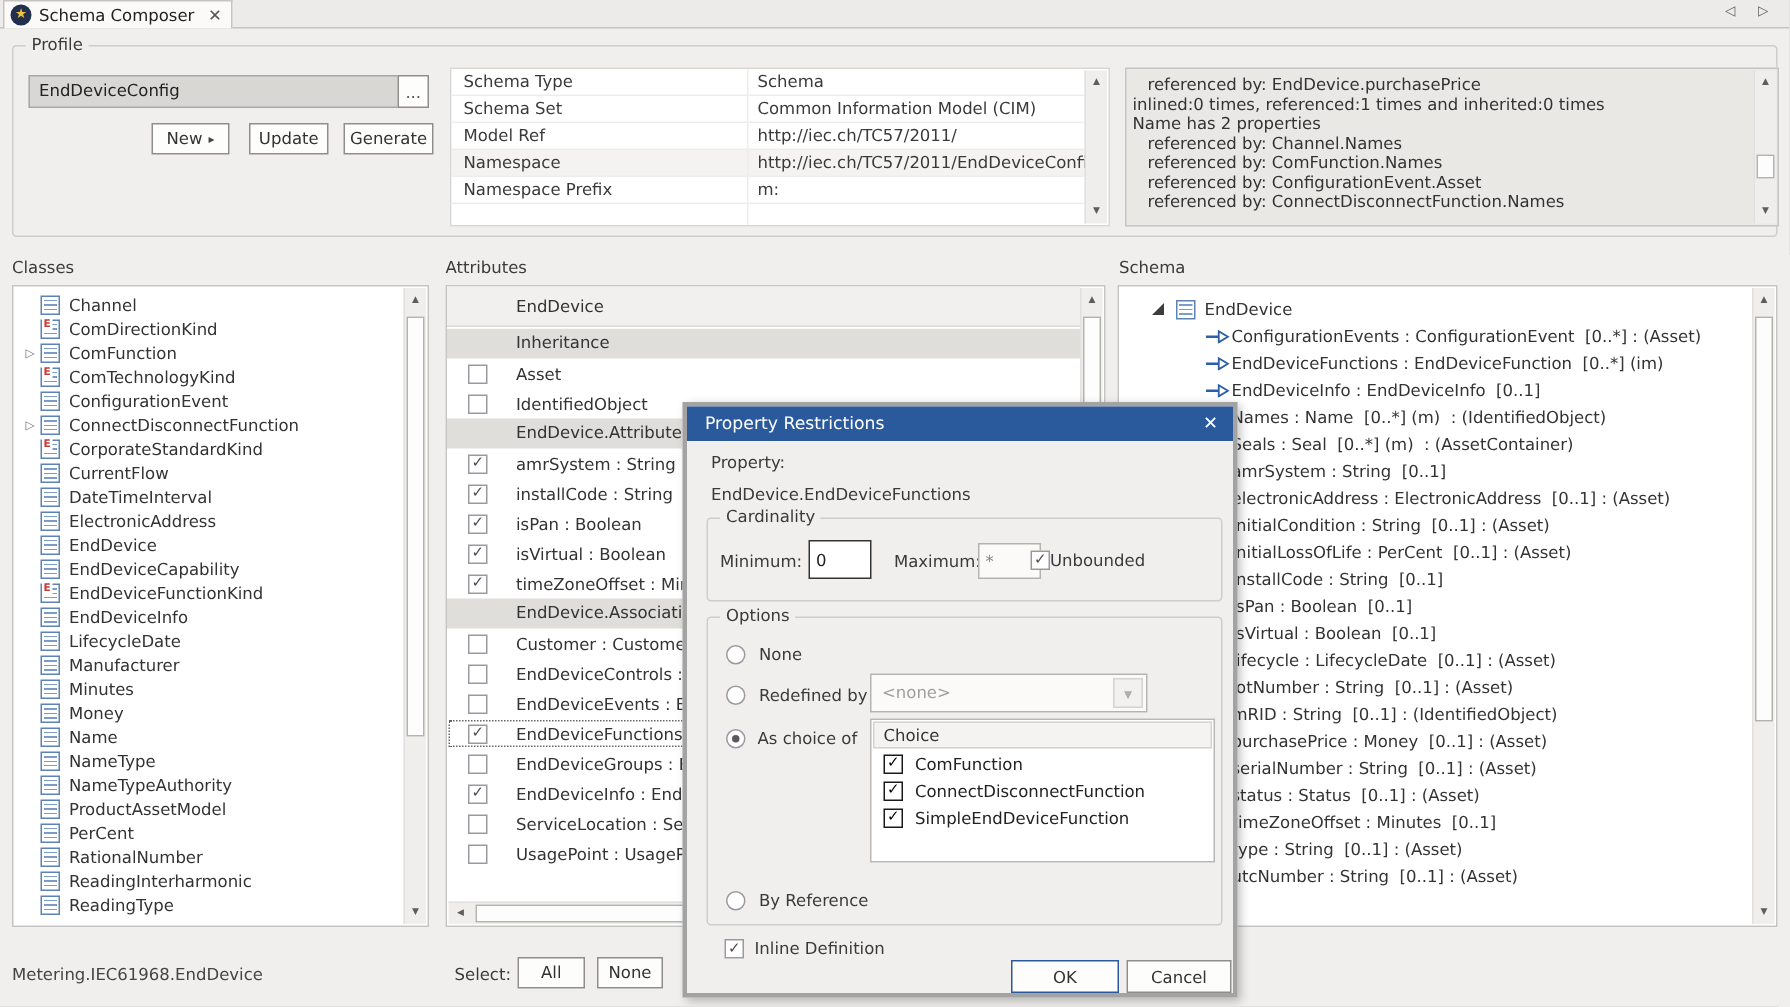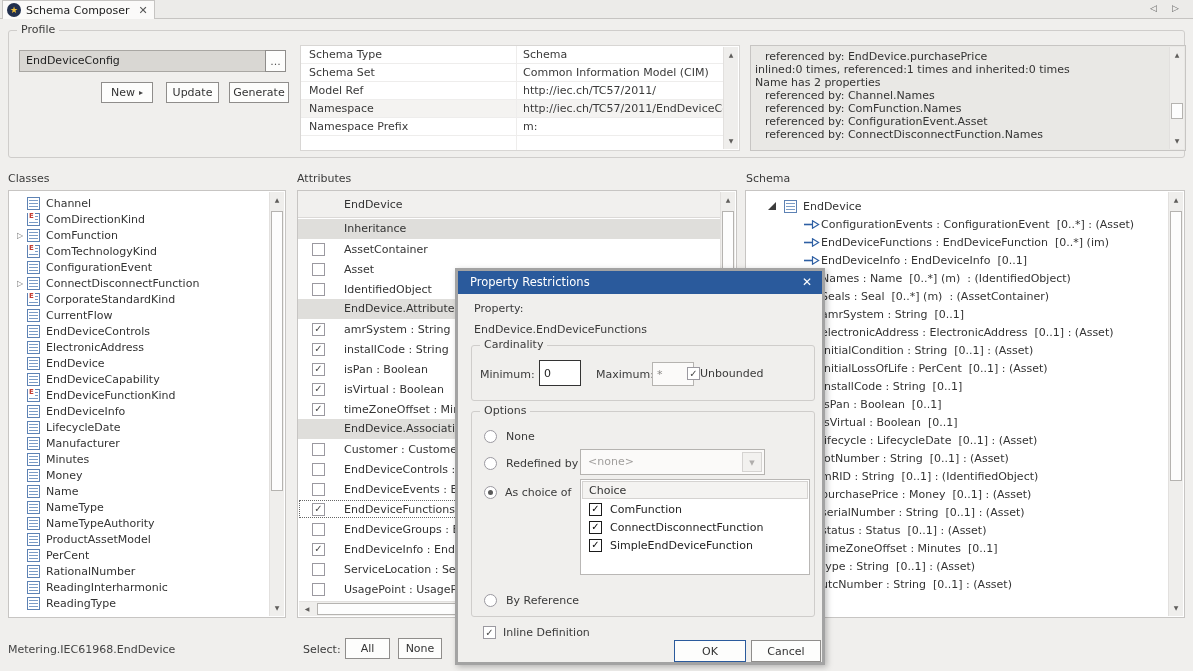--- a/index.html
+++ b/index.html
@@ -32,21 +32,21 @@
   #new-btn { left:92px; top:51px; width:52px; height:21px; }
   #update-btn { left:157px; top:51px; width:53px; height:21px; }
   #generate-btn { left:220px; top:51px; width:60px; height:21px; }
   .menu-arrow { font-size:8px; color:#444; }
 
   
   #props-table { position:absolute; left:300px; top:45px; width:440px; height:106px; background:#fff; border:1px solid #d8d6d4; }
   #props-rows { position:absolute; left:0; top:0; right:15px; bottom:0; overflow:hidden; }
   .prop-row { display:flex; height:18px; line-height:17px; border-bottom:1px solid #eeedec; background:#fff; }
   .prop-row.shaded { background:#f4f3f1; }
-  .prop-key { width:216px; padding-left:8px; border-right:1px solid #eeedec; color:#3a3a3a; overflow:hidden; white-space:nowrap; }
+  .prop-key { width:198px; padding-left:8px; border-right:1px solid #eeedec; color:#3a3a3a; overflow:hidden; white-space:nowrap; }
   .prop-value { flex:1; padding-left:6px; color:#3a3a3a; overflow:hidden; white-space:nowrap; }
 
   
   #info-panel { position:absolute; left:750px; top:45px; width:436px; height:106px; background:#e9e8e5; border:1px solid #c7c5c3; }
   #info-lines { position:absolute; left:0; top:4px; right:17px; bottom:0; overflow:hidden; }
   .info-line { height:13px; line-height:13px; padding-left:4px; color:#333; white-space:nowrap; overflow:hidden; }
   .info-line.ind { padding-left:14px; }
 
   
   .vscroll { position:absolute; top:1px; right:1px; bottom:1px; width:15px; background:#efeeec; border-left:1px solid #e2e0de; }
@@ -272,21 +272,21 @@
           <span class="cls-label">CorporateStandardKind</span>
         </div>
         <div class="cls-row">
           <span class="expander"></span>
           <span class="icon"></span>
           <span class="cls-label">CurrentFlow</span>
         </div>
         <div class="cls-row">
           <span class="expander"></span>
           <span class="icon"></span>
-          <span class="cls-label">EndDeviceControls</span>
+          <span class="cls-label">DateTimeInterval</span>
         </div>
         <div class="cls-row">
           <span class="expander"></span>
           <span class="icon"></span>
           <span class="cls-label">ElectronicAddress</span>
         </div>
         <div class="cls-row">
           <span class="expander"></span>
           <span class="icon"></span>
           <span class="cls-label">EndDevice</span>
@@ -373,24 +373,20 @@
       <span class="sarrow up">▲</span>
       <span class="vthumb" style="top:19px;height:280px;"></span>
       <span class="sarrow down">▼</span>
     </div>
   </div>
 
   <div id="attributes-panel">
     <div id="attr-header">EndDevice</div>
     <div id="attr-rows">
         <div class="attr-section">Inheritance</div>
-        <div class="attr-item">
-          <span class="cb"></span>
-          <span class="attr-label">AssetContainer</span>
-        </div>
         <div class="attr-item">
           <span class="cb"></span>
           <span class="attr-label">Asset</span>
         </div>
         <div class="attr-item">
           <span class="cb"></span>
           <span class="attr-label">IdentifiedObject</span>
         </div>
         <div class="attr-section">EndDevice.Attributes</div>
         <div class="attr-item">

